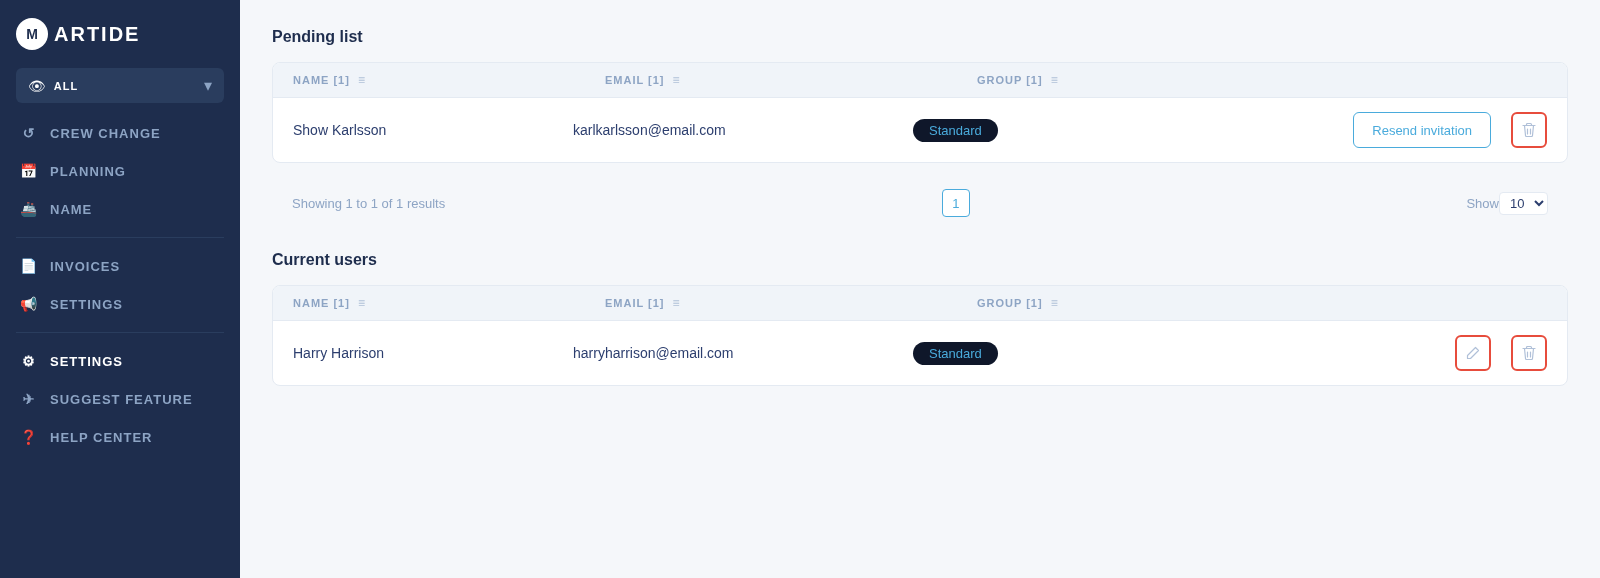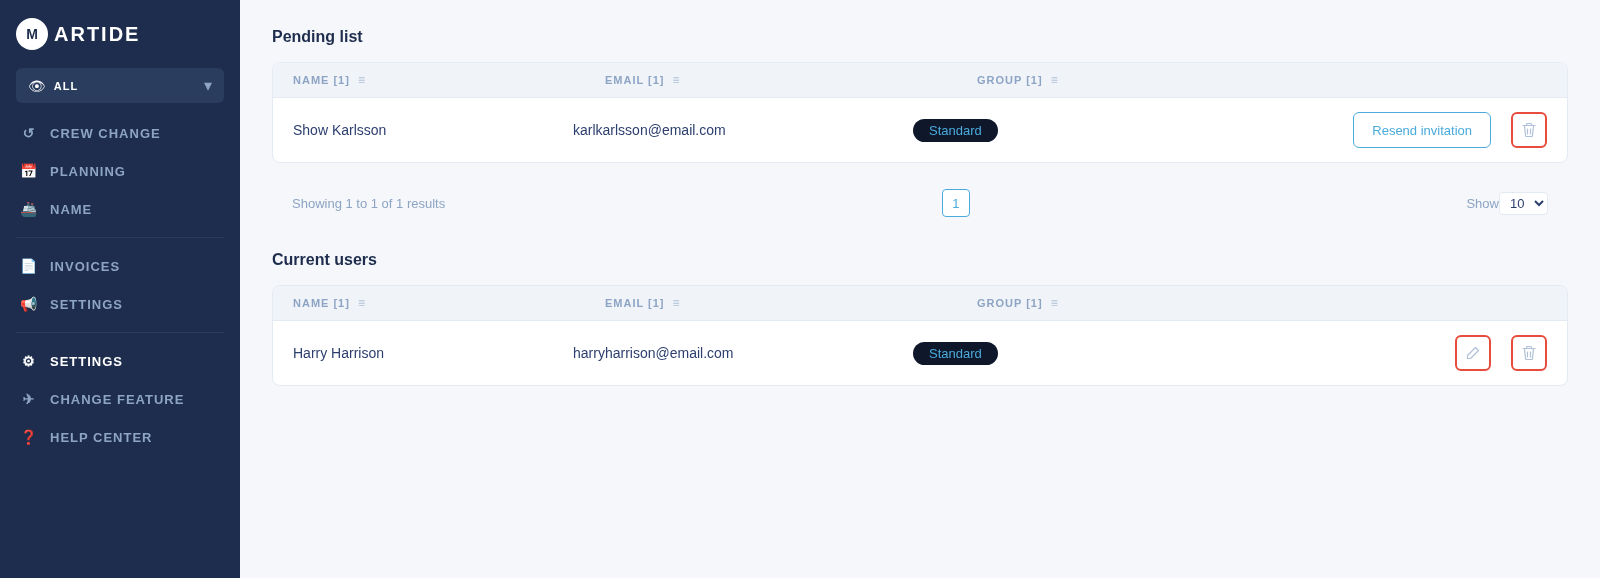--- a/index.html
+++ b/index.html
@@ -250,21 +250,21 @@
       <span class="icon">📢</span>
       <span>SETTINGS</span>
     </div>
     <div class="nav-divider"></div>
     <div class="nav-item active">
       <span class="icon">⚙</span>
       <span>SETTINGS</span>
     </div>
     <div class="nav-item">
       <span class="icon">✈</span>
-      <span>CHANGE FEATURE</span>
+      <span>SUGGEST FEATURE</span>
     </div>
     <div class="nav-item">
       <span class="icon">❓</span>
       <span>HELP CENTER</span>
     </div>
   </div>
 </nav>
 
 <main class="main">
 

